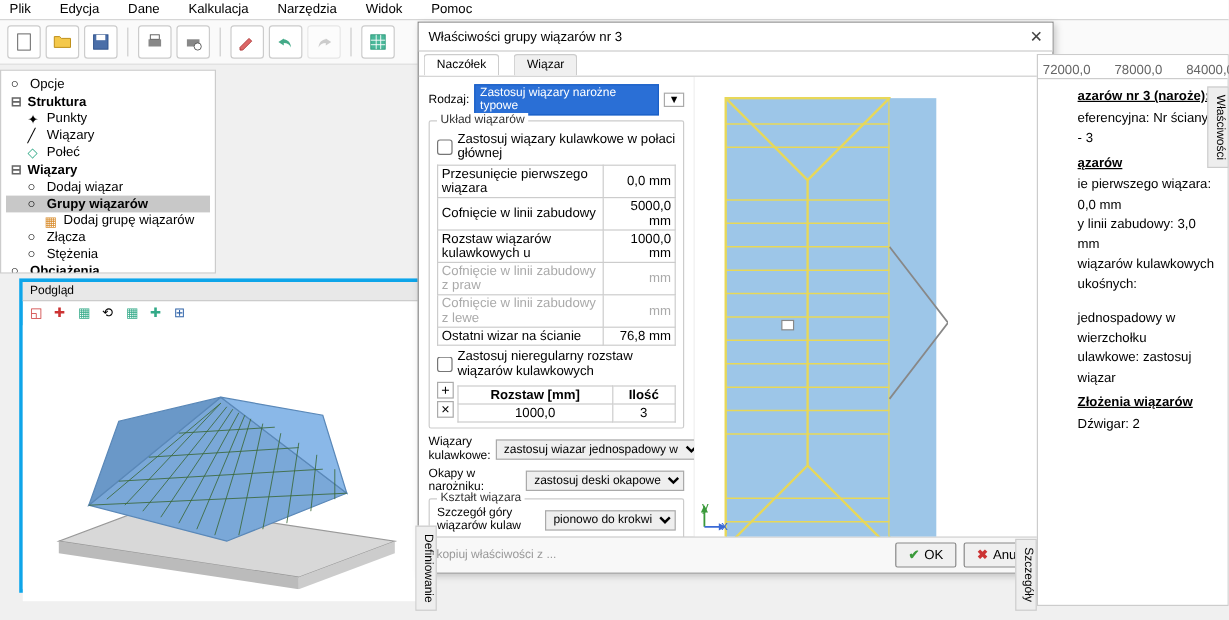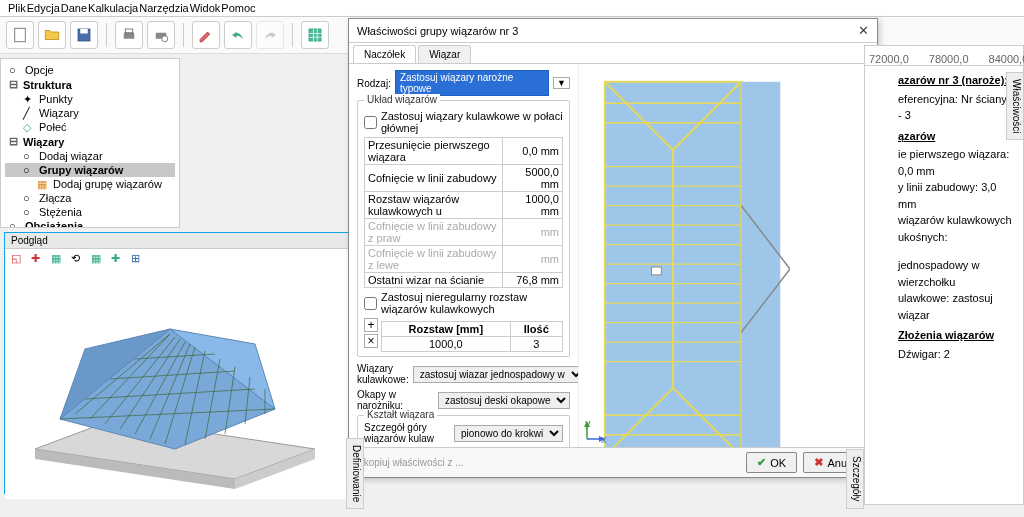--- a/index.html
+++ b/index.html
@@ -1,48 +1,48 @@
 <!DOCTYPE html>
 <html><head>
 <meta charset="utf-8">
 <style>
 * { box-sizing: border-box; margin: 0; padding: 0; font-family: Tahoma, Arial, sans-serif; font-size: 11px; }
 body { background: #f0f0f0; width: 1024px; height: 517px; overflow: hidden; position: relative; }
 
-.menubar { display: flex; gap: 1px; padding: 2px 8px; background: #fff; border-bottom: 1px solid #ccc; }
+.menubar { display: flex; gap: 24px; padding: 2px 8px; background: #fff; border-bottom: 1px solid #ccc; }
 .menubar span { cursor: pointer; }
 
 .toolbar { display: flex; gap: 4px; padding: 4px 6px; background: #fafafa; border-bottom: 1px solid #ddd; align-items: center; }
 .tbtn { width: 28px; height: 28px; display: flex; align-items: center; justify-content: center; border: 1px solid #ccc; background: #fff; border-radius: 3px; cursor: pointer; }
 .tbtn svg { width: 18px; height: 18px; }
 .tsep { width: 1px; height: 24px; background: #ccc; margin: 0 4px; }
 
 .sidebar { position: absolute; left: 0; top: 58px; width: 180px; height: 170px; background: #fff; border: 1px solid #ccc; overflow: hidden; }
 .tree { padding: 4px; }
 .tree-item { display: flex; align-items: center; gap: 4px; padding: 1px 2px; cursor: pointer; }
 .tree-item.l1 { padding-left: 4px; }
 .tree-item.l2 { padding-left: 18px; }
 .tree-item.l3 { padding-left: 32px; }
 .tree-item.bold { font-weight: bold; }
 .tree-item.sel { background: #c8c8c8; }
 .ticon { width: 12px; height: 12px; display: inline-block; }
 .exp { width: 10px; color: #666; }
 
-.preview-panel { position: absolute; left: 4px; top: 232px; width: 345px; height: 262px; background: #fff; border: 1px solid #0ea5e9; }
+.preview-panel { position: absolute; left: 16px; top: 232px; width: 345px; height: 262px; background: #fff; border: 3px solid #0ea5e9; }
 .panel-title { background: #e8e8e8; padding: 2px 6px; border-bottom: 1px solid #ccc; font-size: 10px; }
 .preview-tools { padding: 3px 6px; display: flex; gap: 6px; }
 .ptool { width: 14px; height: 14px; cursor: pointer; }
 .preview-canvas { width: 100%; height: 230px; position: relative; background: #fff; }
 
 .roof3d { position: absolute; left: 20px; top: 20px; width: 300px; height: 200px; }
 
 .dialog { position: absolute; left: 348px; top: 18px; width: 530px; height: 460px; background: #fff; border: 1px solid #888; box-shadow: 2px 2px 6px rgba(0,0,0,0.2); display: flex; flex-direction: column; }
 .dlg-title { background: #fff; border-bottom: 1px solid #ccc; padding: 4px 8px; display: flex; justify-content: space-between; align-items: center; font-size: 11px; }
 .dlg-close { cursor: pointer; font-size: 13px; color: #444; }
-.dlg-tabs { display: flex; border-bottom: 1px solid #ccc; padding: 2px 4px 0 4px; gap: 2px; }
+.dlg-tabs { display: flex; border-bottom: 1px solid #ccc; padding: 2px 4px 0 4px; gap: 12px; }
 .dlg-tab { padding: 3px 10px; border: 1px solid #ccc; border-bottom: none; background: #f0f0f0; cursor: pointer; border-radius: 3px 3px 0 0; font-size: 10px; }
 .dlg-tab.active { background: #fff; }
 .dlg-body { flex: 1; display: flex; overflow: hidden; }
 .dlg-left { width: 230px; padding: 6px 8px; overflow-y: auto; border-right: 1px solid #eee; }
 .dlg-right { flex: 1; position: relative; background: #fff; }
 
 .form-row { display: flex; align-items: center; margin-bottom: 4px; gap: 4px; }
 .form-row label { font-size: 10px; }
 .select-hl { flex: 1; background: #2a6fd6; color: #fff; border: 1px solid #1a5fc6; padding: 1px 4px; font-size: 10px; }
 select, input[type=text] { font-size: 10px; padding: 1px 2px; border: 1px solid #aaa; }

